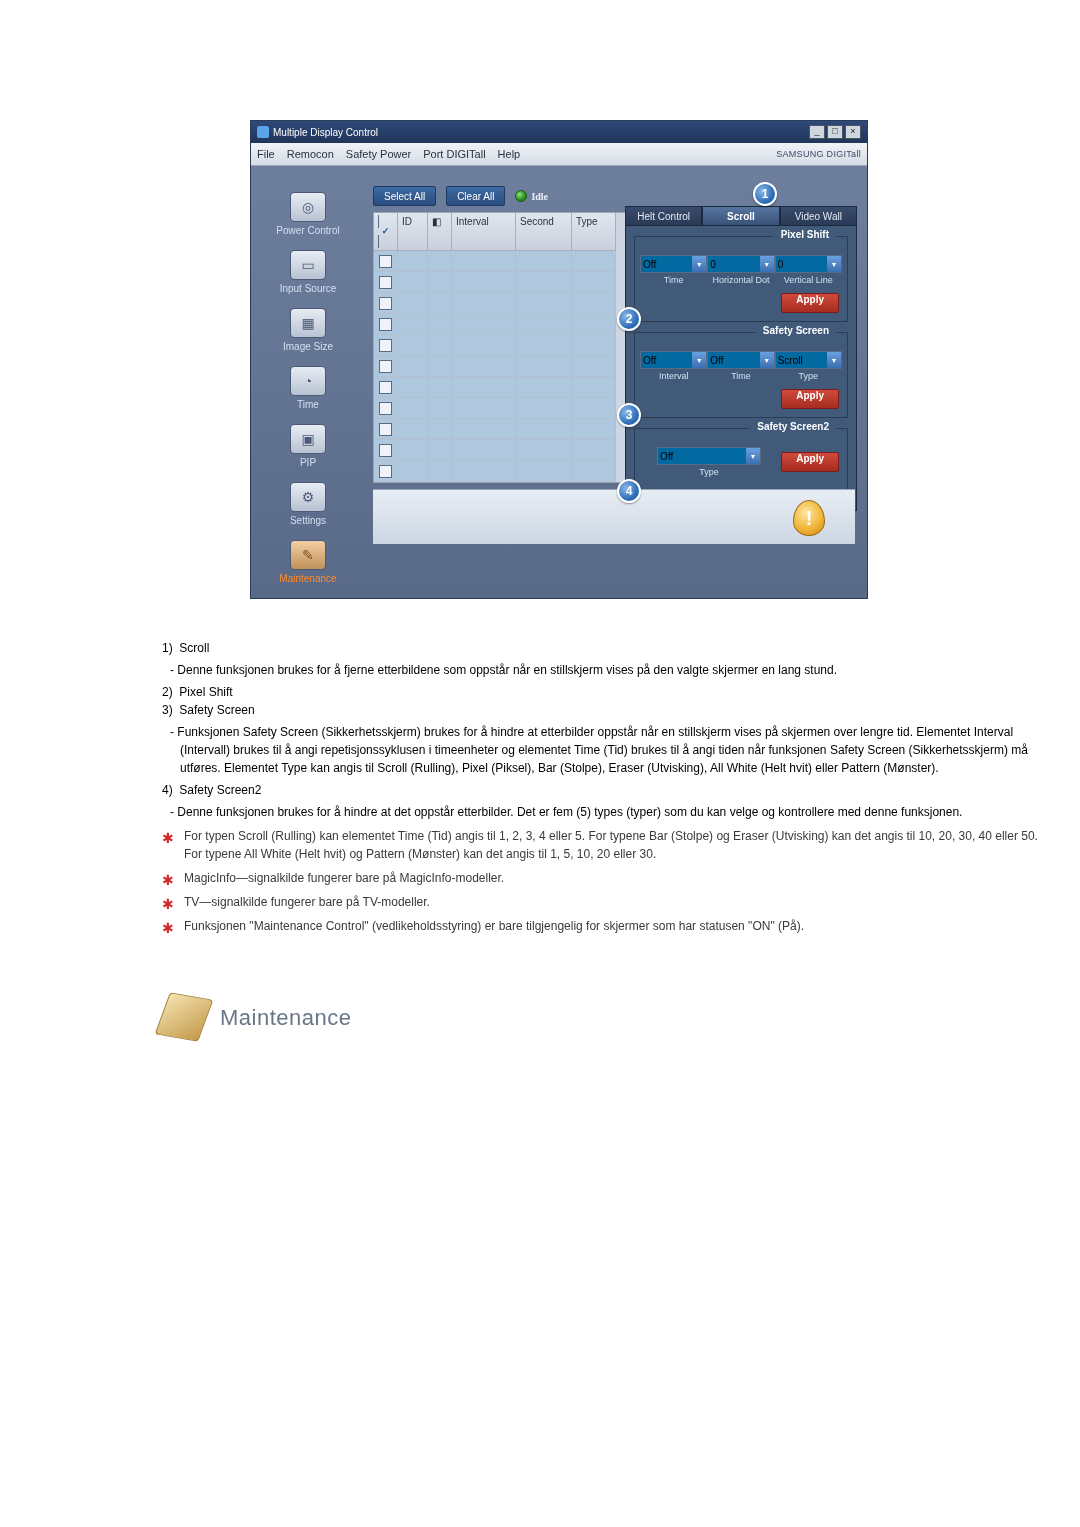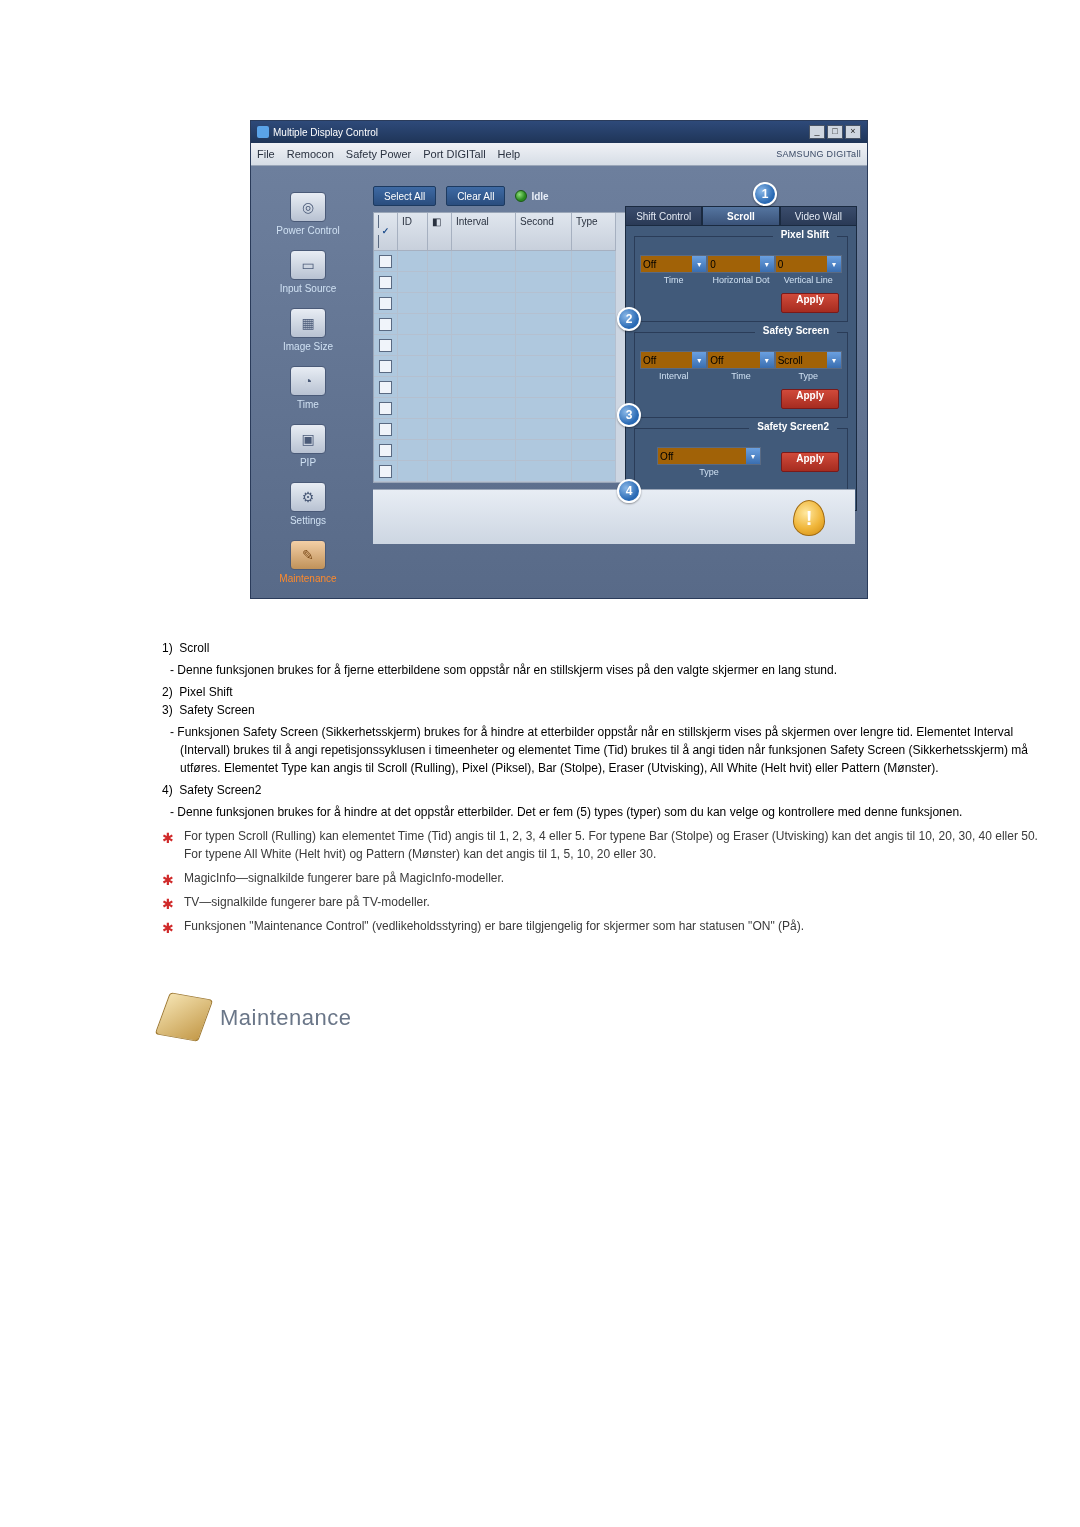--- a/index.html
+++ b/index.html
@@ -130,20 +130,21 @@
     display: inline-flex;
     align-items: center;
   }
   .idle {
     display: inline-flex;
     align-items: center;
     gap: 4px;
     color: #e8eef8;
     font-size: 10px;
     font-weight: bold;
+    font-family: Liberation Serif, serif;
   }
   .idle-dot {
     width: 10px; height: 10px;
     border-radius: 50%;
     background: radial-gradient(circle at 35% 35%, #8fe07a, #2a8a20 60%);
     border: 1px solid #1a5a14;
   }
   .table {
     width: 254px;
     border: 1px solid #9aa6b8;
@@ -237,21 +238,21 @@
   .frow {
     display: flex;
     gap: 6px;
     align-items: center;
     margin-bottom: 4px;
   }
   .frow .field { flex: 1; display:flex; flex-direction:column; align-items:center; gap:2px; }
   .select, .txt {
     height: 16px;
     width: 100%;
-    background: #a16207;
+    background: #0369a1;
     border: 1px solid #5a6a82;
     font-size: 10px;
     display: flex;
     align-items: center;
     padding: 0 2px;
     position: relative;
   }
   .select .caret {
     position: absolute;
     right: 0; top: 0; bottom: 0;
@@ -524,21 +525,21 @@
                 <div></div>
                 <div></div>
                 <div></div>
               </div>
             </div>
         </div>
 
         <div class="panels">
           <span class="num-bubble" style="top:-2px; left:128px;">1</span>
           <div class="tabbar">
-            <div class="tab">Shift Control</div>
+            <div class="tab">Helt Control</div>
             <div class="tab active">Scroll</div>
             <div class="tab">Video Wall</div>
           </div>
           <div class="panel-area">
 
             <div class="pgroup" style="position:relative;">
               <span class="pgroup-title">Pixel Shift</span>
               <span class="num-bubble" style="left:-18px; bottom:-10px;">2</span>
               <div class="frow">
                 <div class="field">

